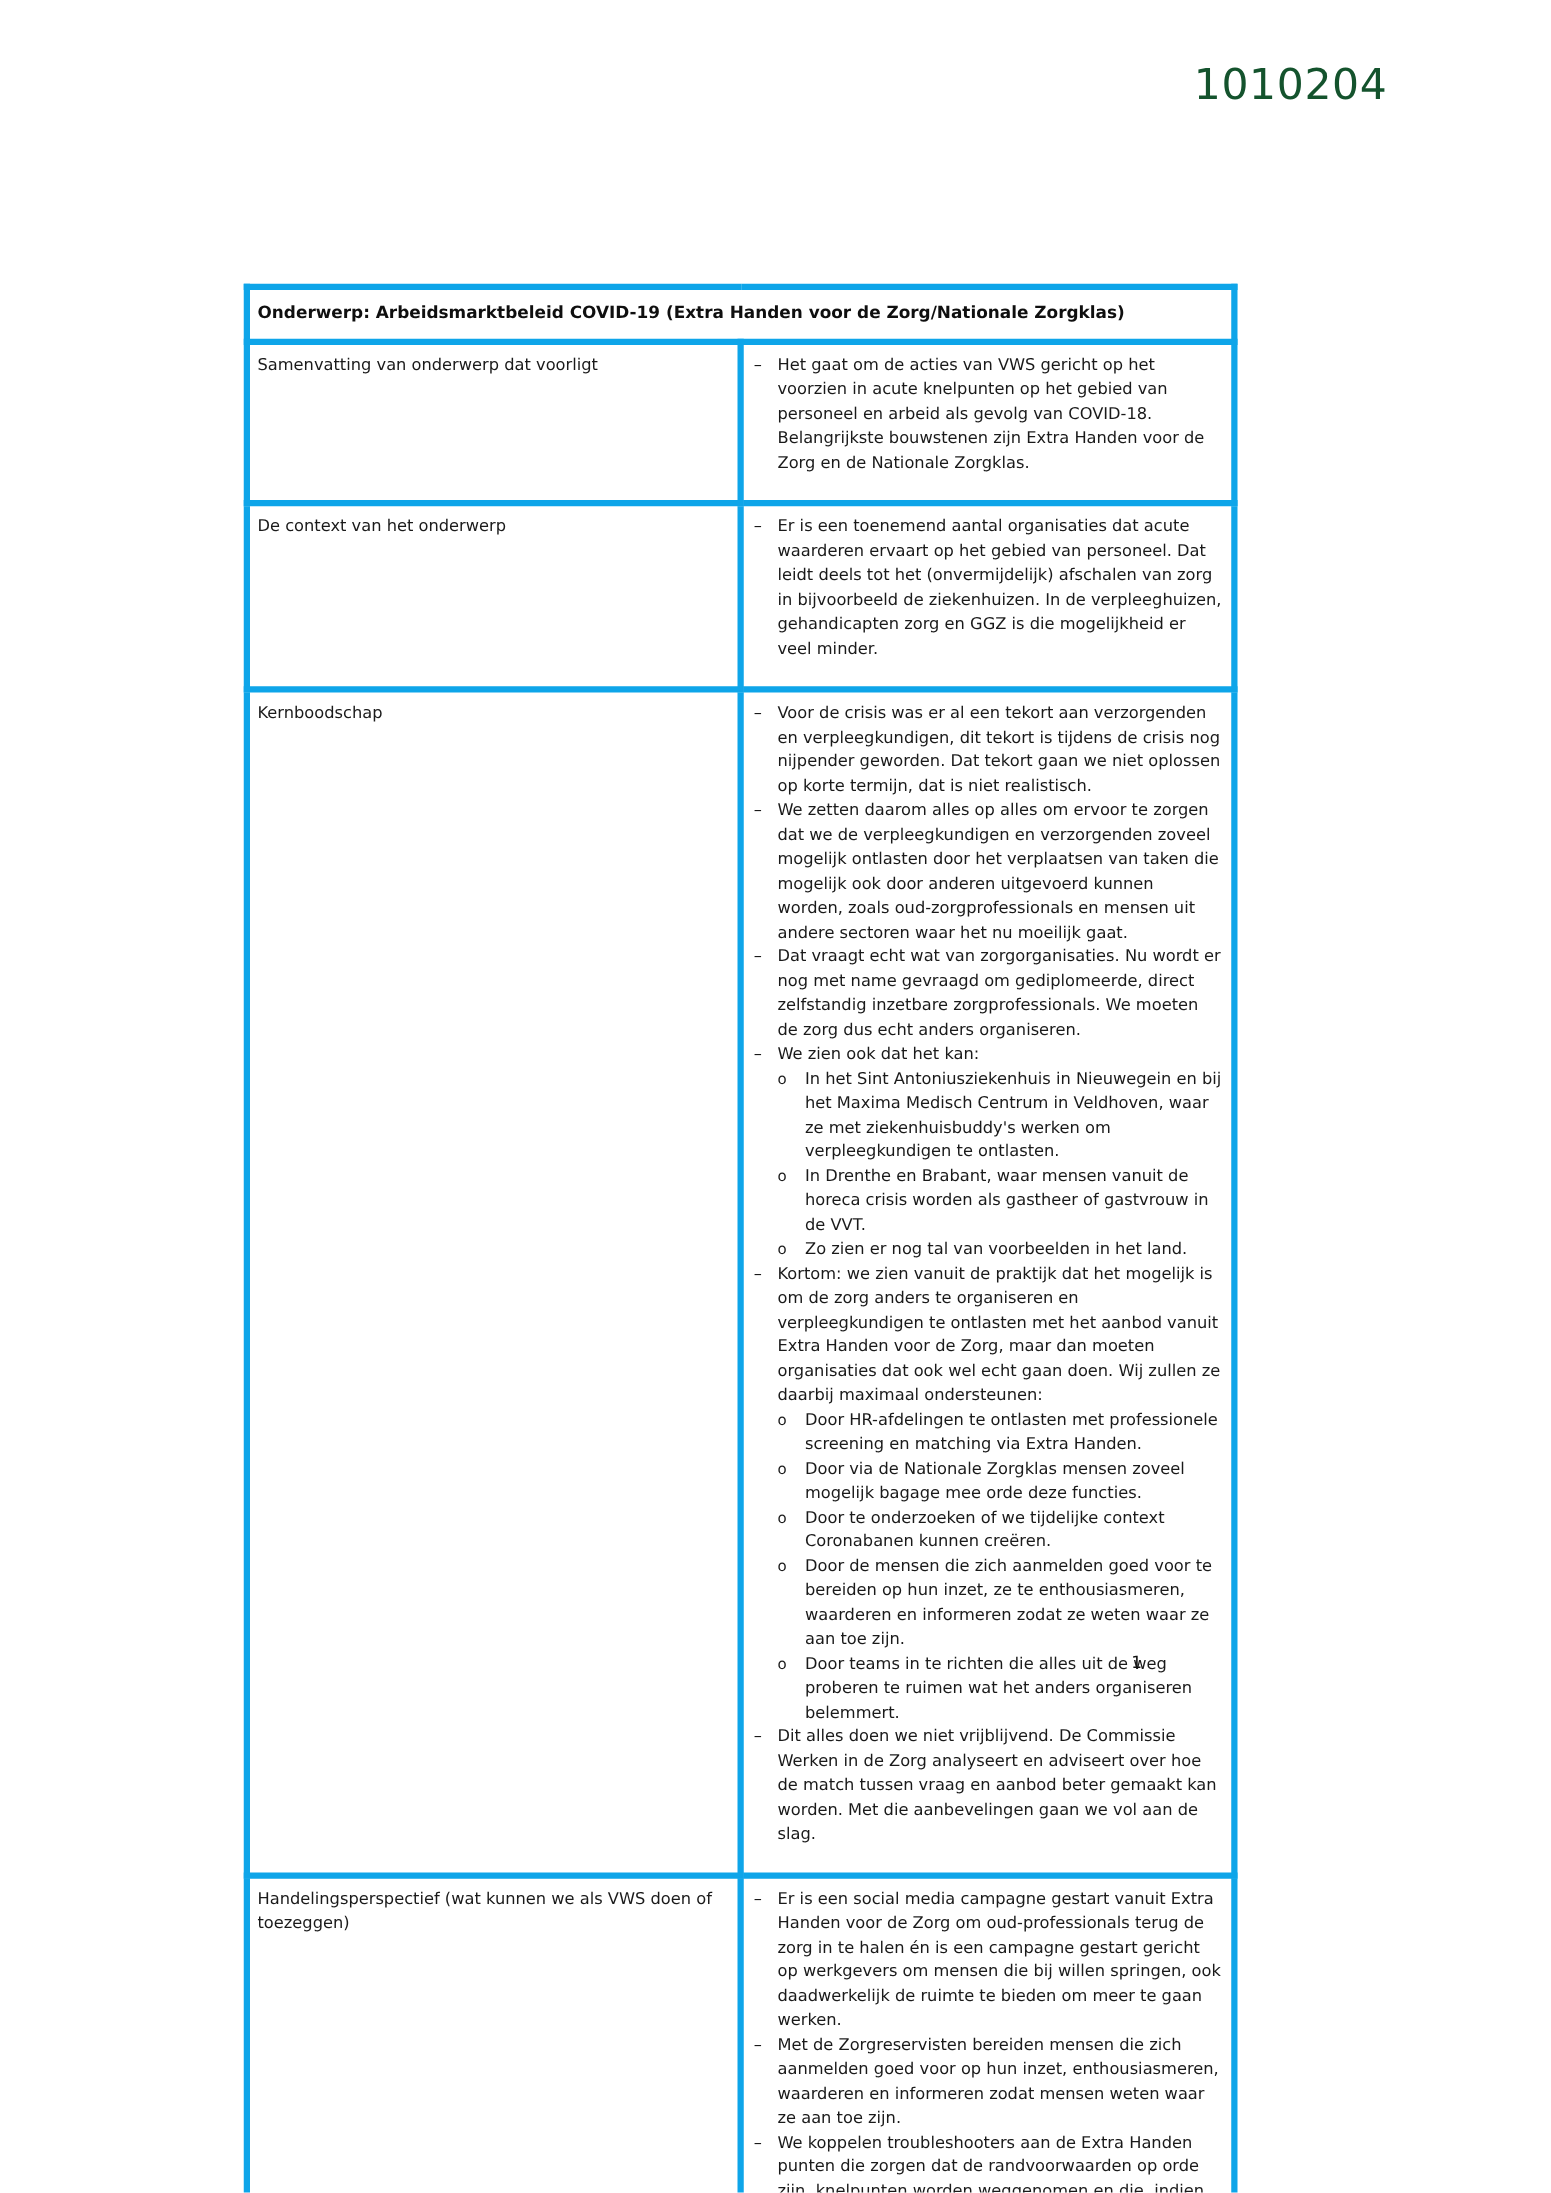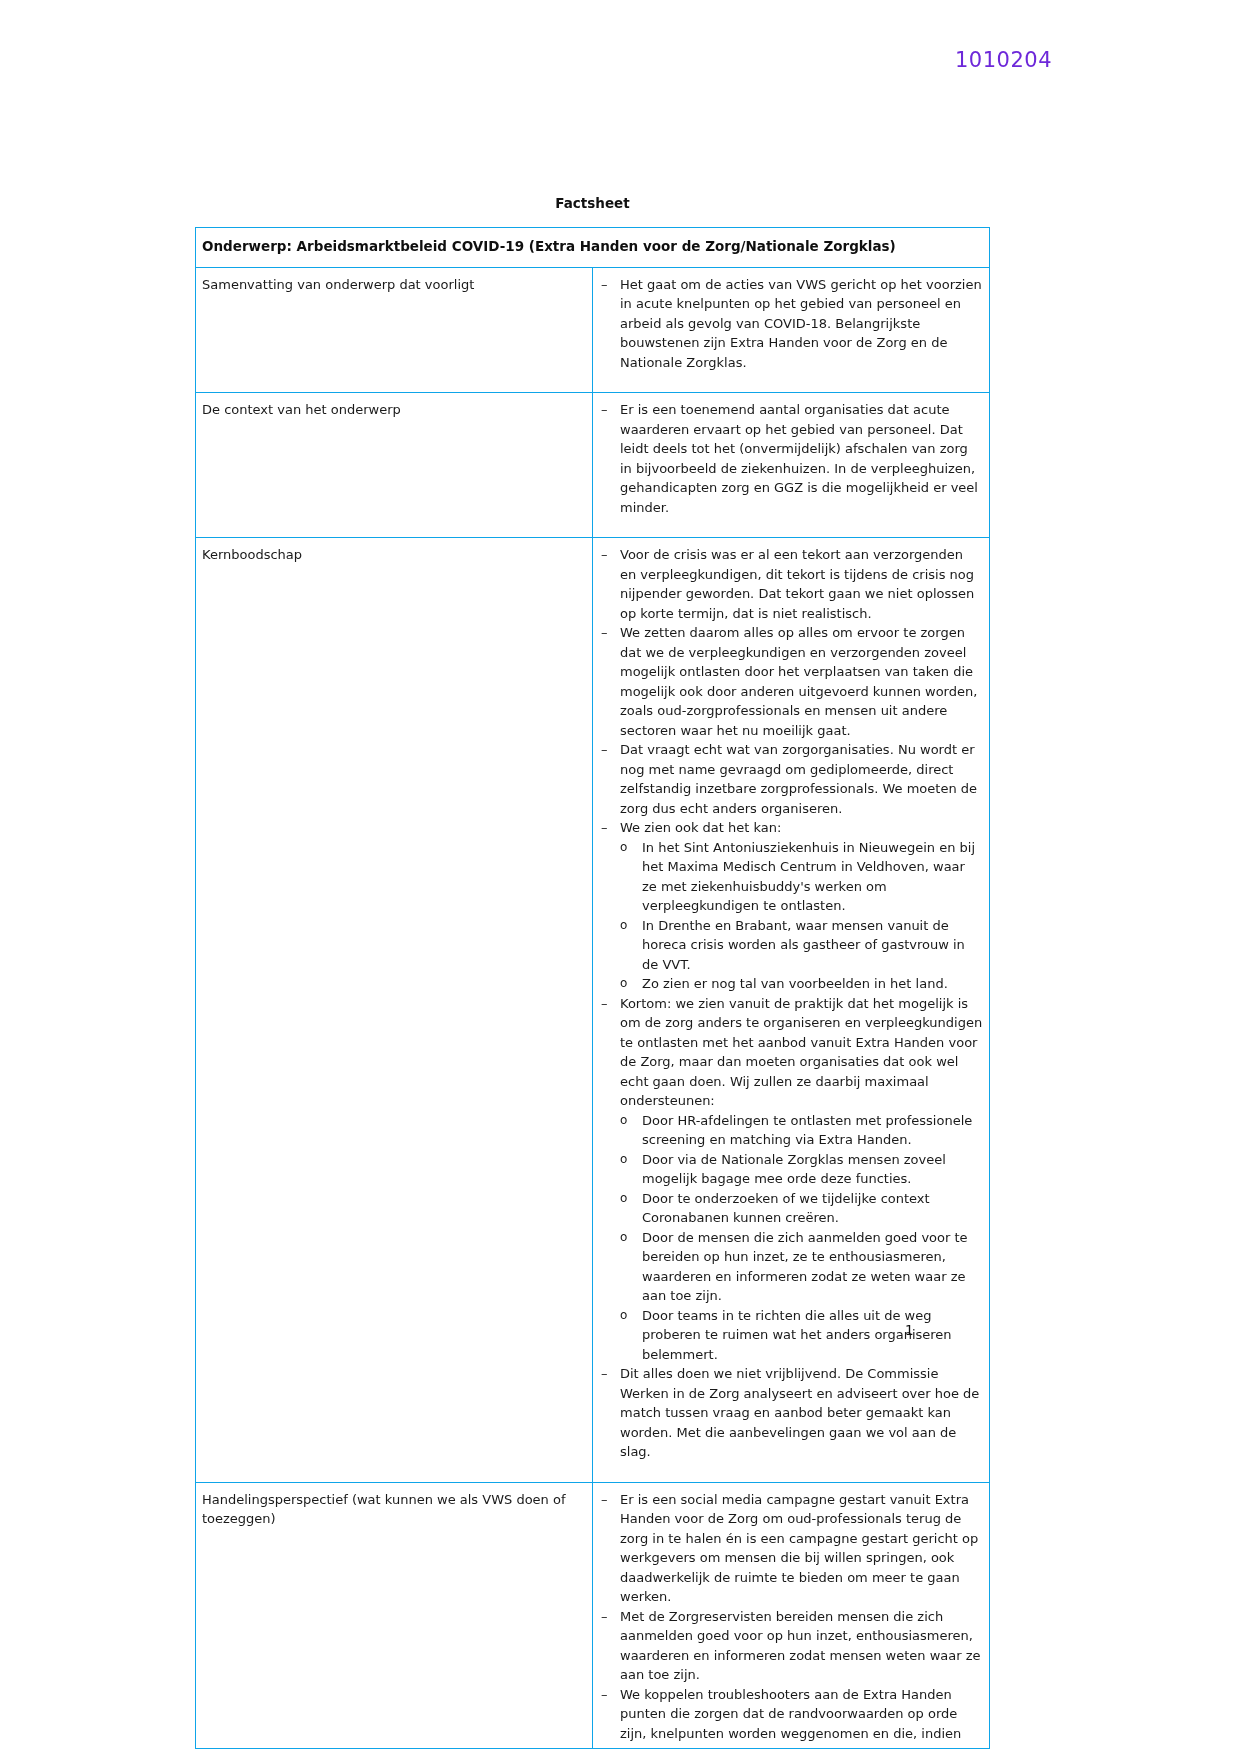--- a/index.html
+++ b/index.html
@@ -14,22 +14,22 @@
   }
   .sheet {
     position: absolute;
     inset: 0;
     background: #ffffff;
   }
   .doc-number {
     position: absolute;
     top: 48px;
     left: 955px;
-    font-size: 21px;
-    color: #6d28d9;
+    font-size: 34px;
+    color: #14532d;
     letter-spacing: 0.5px;
   }
   .doc-title {
     position: absolute;
     top: 195px;
     left: 195px;
     width: 795px;
     text-align: center;
     font-weight: bold;
     font-size: 13.5px;
@@ -40,21 +40,21 @@
     top: 227px;
     left: 195px;
     width: 795px;
     border-collapse: collapse;
     table-layout: fixed;
     font-size: 13px;
     line-height: 19.5px;
     color: #1a1a1a;
   }
   table.factsheet td {
-    border: 1px solid #0ea5e9;
+    border: 5px solid #0ea5e9;
     vertical-align: top;
   }
   td.header-cell {
     font-weight: bold;
     font-size: 13.5px;
     padding: 9px 6px 10px 6px;
     color: #0f0f0f;
   }
   td.label-cell {
     width: 174px;
@@ -78,21 +78,20 @@
     left: 905px;
     font-size: 13.5px;
     color: #111;
   }
 </style>
 </head>
 <body>
 
 <div class="sheet">
   <div class="doc-number">1010204</div>
-  <div class="doc-title">Factsheet</div>
 
   <table class="factsheet">
     <thead>
       <tr>
         <td class="header-cell" colspan="2">Onderwerp: Arbeidsmarktbeleid COVID-19 (Extra Handen voor de Zorg/Nationale Zorgklas)</td>
       </tr>
     </thead>
     <tbody id="table-body">
         <tr>
           <td class="label-cell">Samenvatting van onderwerp dat voorligt</td>

